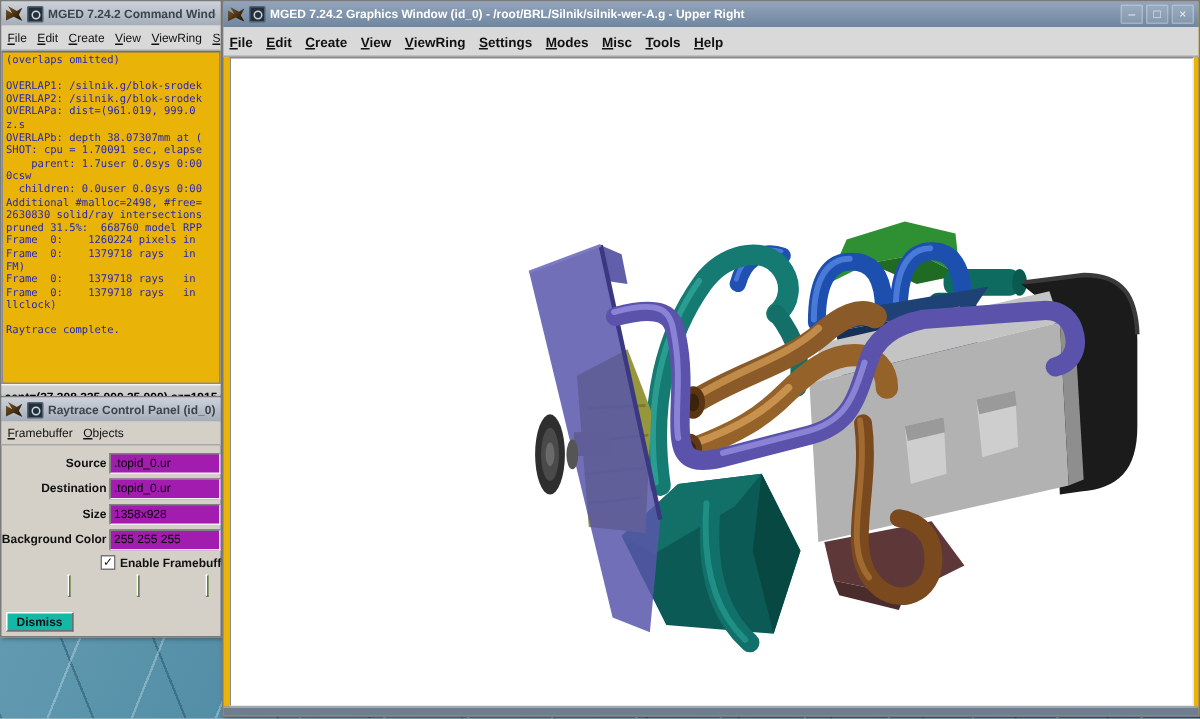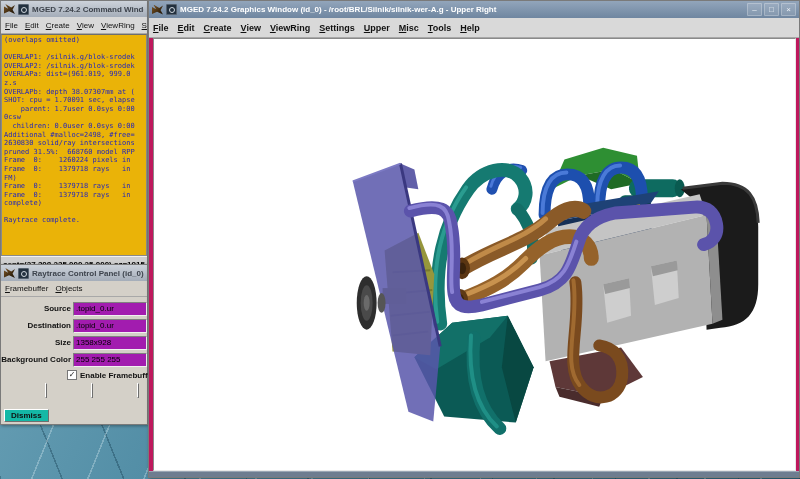--- a/index.html
+++ b/index.html
@@ -51,21 +51,21 @@
   .chk-box{width:8px;height:8px;background:#fff;border:1px solid #777;font-size:8px;line-height:8px;color:#222;text-align:center;flex:none;}
   .chk-label{font-size:8px;font-weight:bold;color:#111;white-space:nowrap;}
   .rt-btn-row{display:flex;height:15px;margin-top:1px;}
   .rt-btn{flex:1;font-size:8px;font-weight:bold;color:#111;text-align:left;line-height:13px;background:#84cc16;
     border:1px solid;border-color:#ffffff #6e6e6e #6e6e6e #ffffff;white-space:nowrap;overflow:hidden;cursor:default;margin-left:44px;}
   .rt-btn:first-child{flex:2.4;}
   .dismiss-row{padding:6px 0 0 3px;}
   .dismiss-btn{display:inline-block;font-size:8px;font-weight:bold;color:#111;padding:1px 6px;background:#14b8a6;
     border:1px solid;border-color:#ffffff #6e6e6e #6e6e6e #ffffff;cursor:default;}
   
-  #gfx{left:148px;top:0;width:652px;height:478px;background:#be185d;}
+  #gfx{left:148px;top:0;width:652px;height:478px;background:#eab308;}
   #gfx .titlebar{height:17px;}
   #gfx .menubar{height:19px;background:#d9d9d9;gap:9px;}
   #gfx .menu-item{font-size:9px;font-weight:600;}
   .canvas{position:absolute;left:4px;right:3px;top:37px;bottom:6px;background:#ffffff;border:1px solid #8a8a8a;border-bottom-color:#e8e8e8;border-right-color:#e8e8e8;overflow:hidden;}
   .canvas svg{position:absolute;left:0;top:0;width:100%;height:100%;}
   .gfx-bottom{position:absolute;left:0;right:0;bottom:0;height:5px;background:#6e7d90;border-top:1px solid #9aa6b4;}
 </style>
 </head>
 <body>
 
@@ -99,21 +99,21 @@
         <div class="term-line">0csw</div>
         <div class="term-line">  children: 0.0user 0.0sys 0:00</div>
         <div class="term-line">Additional #malloc=2498, #free=</div>
         <div class="term-line">2630830 solid/ray intersections</div>
         <div class="term-line">pruned 31.5%:  668760 model RPP</div>
         <div class="term-line">Frame  0:    1260224 pixels in</div>
         <div class="term-line">Frame  0:    1379718 rays   in</div>
         <div class="term-line">FM)</div>
         <div class="term-line">Frame  0:    1379718 rays   in</div>
         <div class="term-line">Frame  0:    1379718 rays   in</div>
-        <div class="term-line">complete)</div>
+        <div class="term-line">llclock)</div>
         <div class="term-line"></div>
         <div class="term-line">Raytrace complete.</div>
       </div>
     <div class="term-line">
       
     </div>
   </div>
   <div class="statusbar">
     <div class="status-line">cent=(27.308 235.000 25.000) sz=1915.383</div>
   </div>
@@ -175,21 +175,21 @@
       <span class="winbtn">×</span>
     </span>
   </div>
   <div class="menubar">
       <span class="menu-item">File</span>
       <span class="menu-item">Edit</span>
       <span class="menu-item">Create</span>
       <span class="menu-item">View</span>
       <span class="menu-item">ViewRing</span>
       <span class="menu-item">Settings</span>
-      <span class="menu-item">Upper</span>
+      <span class="menu-item">Modes</span>
       <span class="menu-item">Misc</span>
       <span class="menu-item">Tools</span>
       <span class="menu-item">Help</span>
     </div>
   <div class="canvas">
     <svg viewBox="0 0 645 436" preserveAspectRatio="none">
 
       <polygon points="400,152 413,122 452,110 486,118 489,146 462,132 428,138" fill="#2e8f33"></polygon>
       <polygon points="428,138 462,132 489,146 460,152" fill="#1f6b24"></polygon>
 

